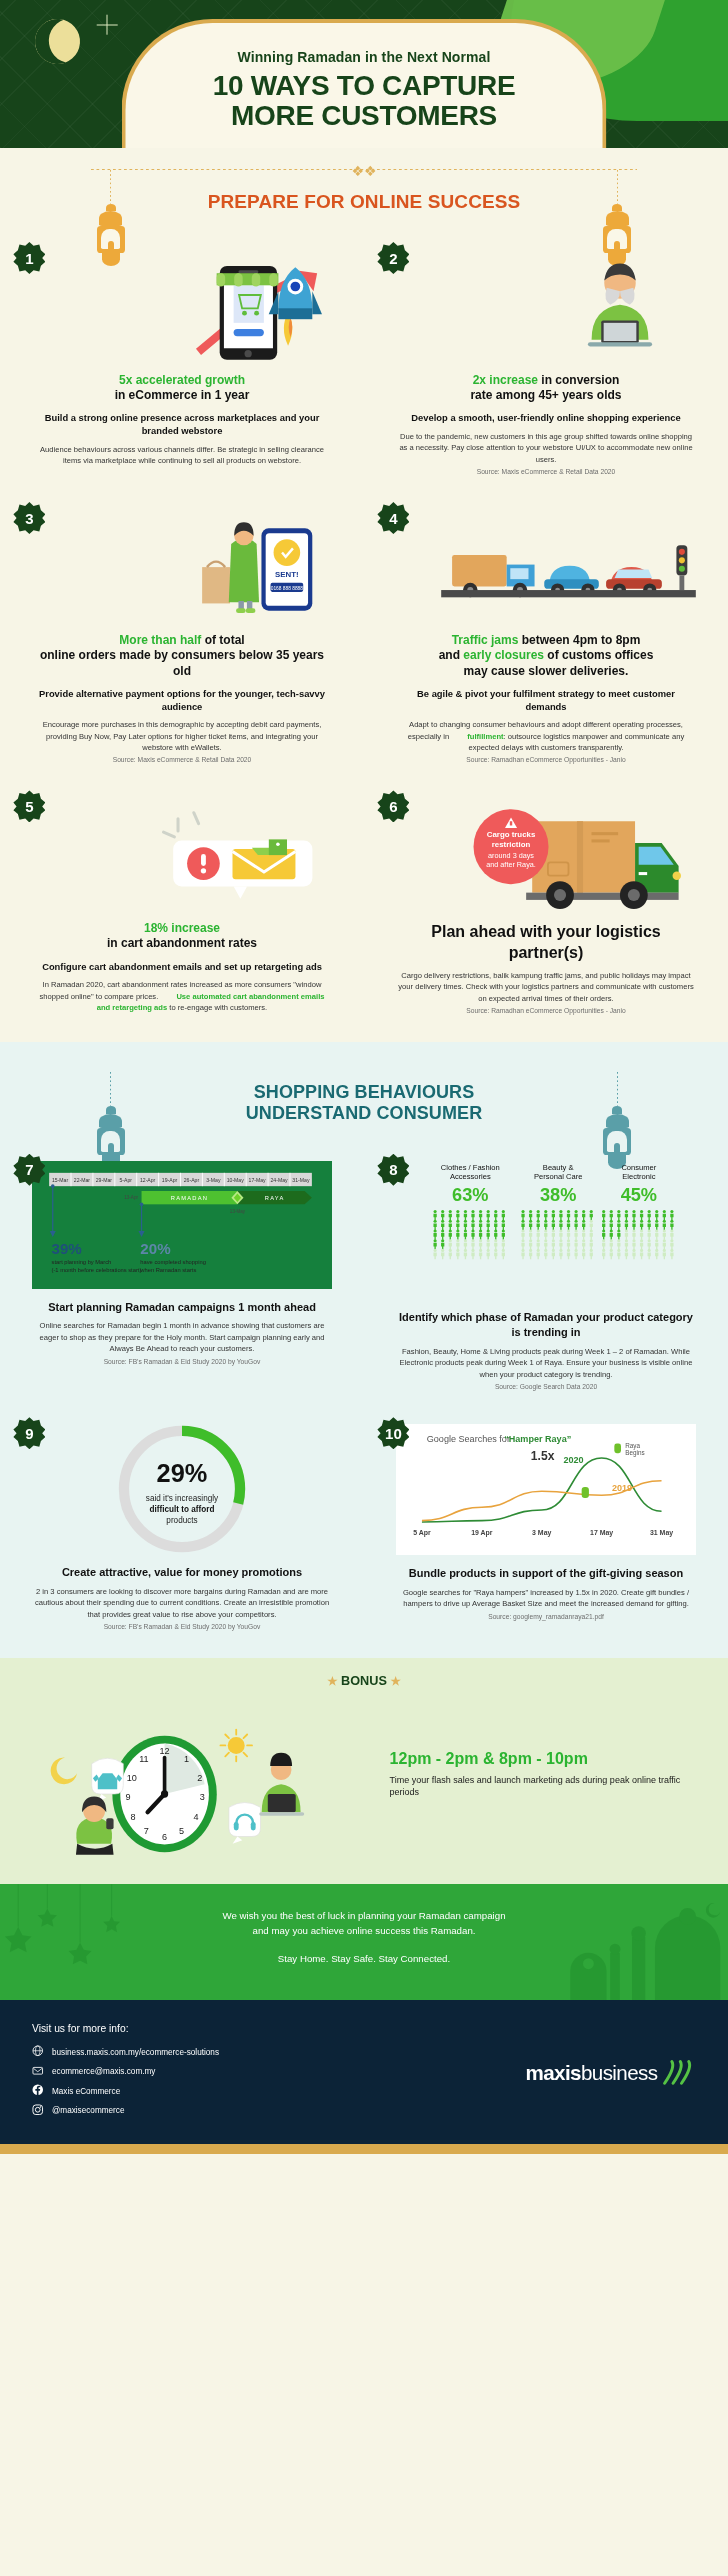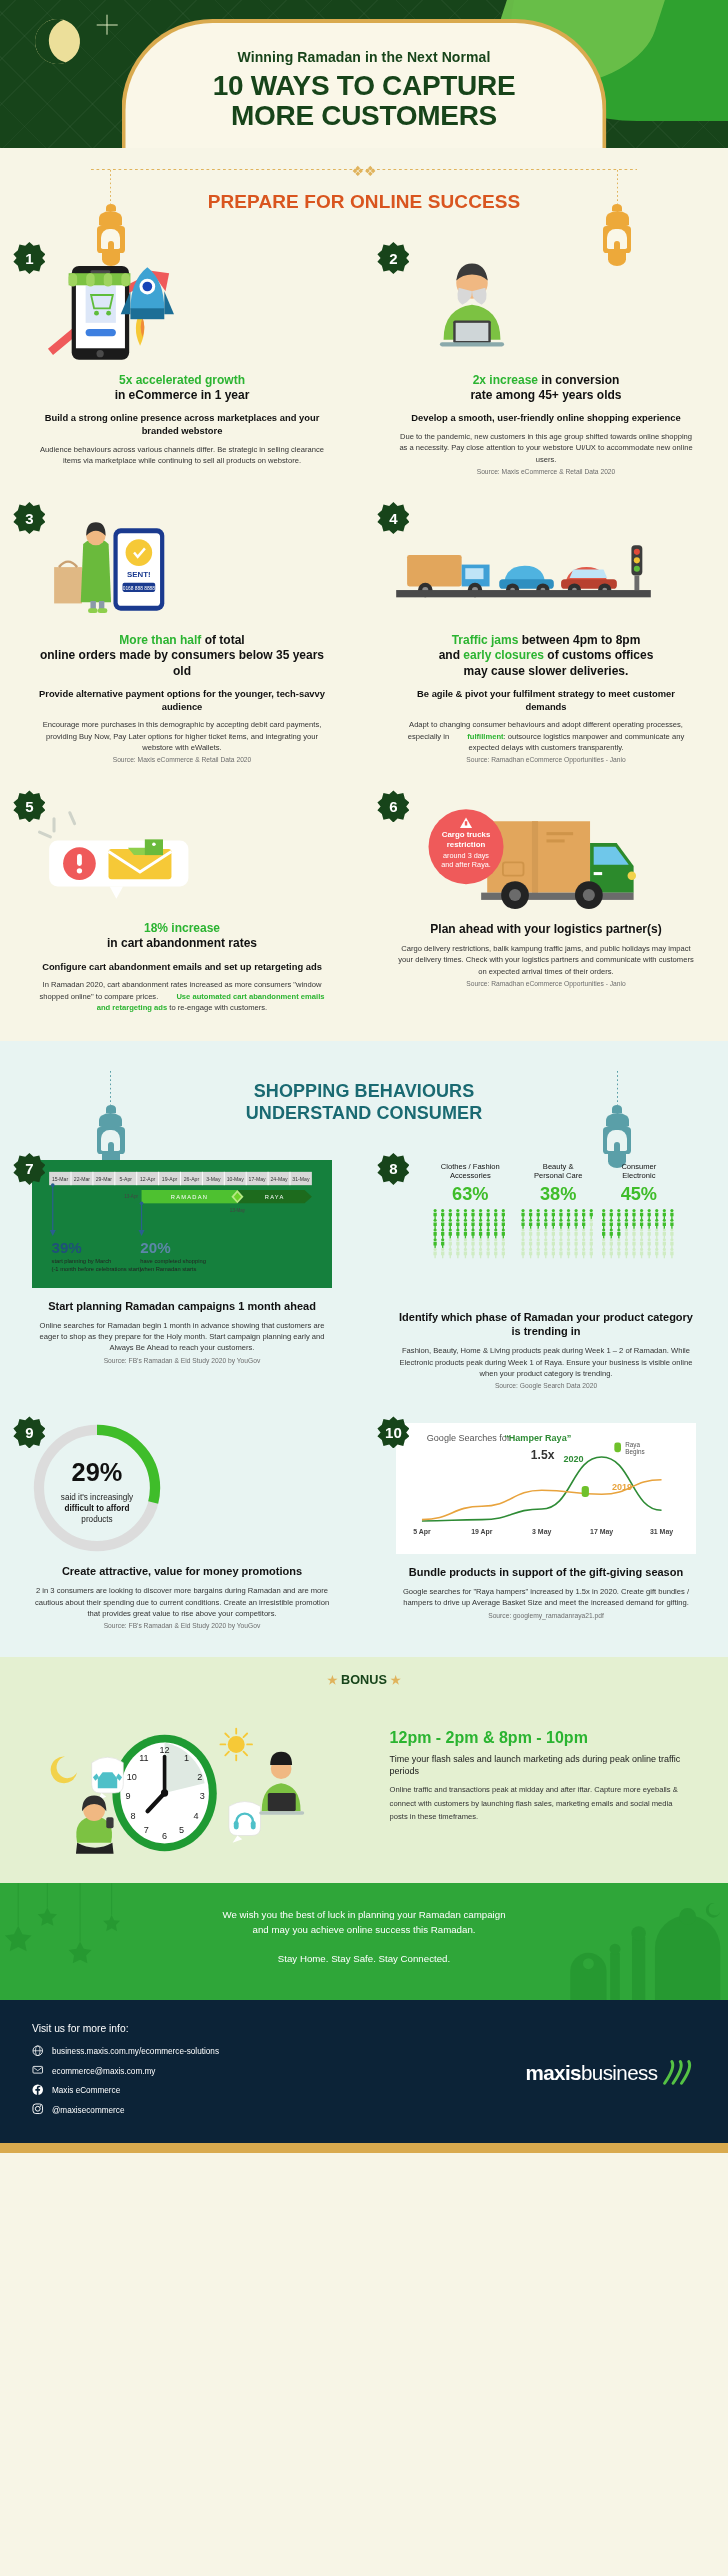--- a/index.html
+++ b/index.html
@@ -97,21 +97,21 @@
   .row{ display:flex; }
   .cell{ width:50%; position:relative; padding:18px 32px 16px; text-align:center; }
   .badge{
     position:absolute; left:13.4px; top:11px; width:32px; height:32px; background:#17441a;
     color:#fff; font-size:15px; font-weight:bold;
     display:flex; align-items:center; justify-content:center;
     clip-path: polygon(50% 0%, 63% 12%, 81% 8%, 86% 26%, 100% 38%, 90% 50%, 100% 62%,
                         86% 74%, 81% 92%, 63% 88%, 50% 100%, 37% 88%, 19% 92%, 14% 74%,
                         0% 62%, 10% 50%, 0% 38%, 14% 26%, 19% 8%, 37% 12%);
   }
-  .illus{ height:115px; display:flex; align-items:flex-end; justify-content:flex-start; margin-bottom:8.5px; }
+  .illus{ height:115px; display:flex; align-items:flex-end; justify-content:flex-end; margin-bottom:8.5px; }
   .headline{ font-size:12px; font-weight:bold; line-height:1.3; color:#111; margin-bottom:8.5px; }
   .hl-green{ color:#2bb431; }
   .subhead{ font-size:9.4px; font-weight:bold; line-height:1.35; color:#111; margin-bottom:6px; }
   .body{ font-size:7.6px; line-height:1.5; color:#333; }
   .body .em{ color:#2bb431; font-weight:bold;padding-left:16px; }
   .source{ font-size:6.7px; color:#6d6d6d; margin-top:3px; }
 
   
   svg{ display:block; }
 
@@ -390,21 +390,21 @@
               <circle cx="318" cy="172" r="10" fill="#6b6b6b"></circle>
             <circle cx="115" cy="92" r="62" fill="#ef5a5a"></circle>
             <path d="M115 44 l10 17 h-20z" fill="#fff"></path>
             <rect x="113" y="50" width="4" height="7" fill="#ef5a5a"></rect>
             <text x="115" y="76" text-anchor="middle" font-size="13" font-weight="bold" font-family="Liberation Sans, sans-serif" fill="#fff">Cargo trucks</text>
             <text x="115" y="92" text-anchor="middle" font-size="13" font-weight="bold" font-family="Liberation Sans, sans-serif" fill="#fff">restriction</text>
             <text x="115" y="110" text-anchor="middle" font-size="12" font-family="Liberation Sans, sans-serif" fill="#fff">around 3 days</text>
             <text x="115" y="126" text-anchor="middle" font-size="12" font-family="Liberation Sans, sans-serif" fill="#fff">and after Raya.</text>
           </svg>
         </div>
-        <div class="subhead" style="font-size:12px;margin-top:7px">Plan ahead with your logistics partner(s)</div>
+        <div class="subhead" style="font-size:16px;margin-top:7px">Plan ahead with your logistics partner(s)</div>
         <div class="body">Cargo delivery restrictions, balik kampung traffic jams, and public holidays may impact your delivery times. Check with your logistics partners and communicate with customers on expected arrival times of their orders.</div>
         <div class="source">Source: Ramadhan eCommerce Opportunities - Janio</div>
       </div>
     </div>
   </div>
 
   <div class="section-banner banner-teal" style="background:#e8f4f2;padding-top:24px">
     <div class="banner-inner">
       <div class="lantern left">
         <div class="lan-string"></div>
@@ -1108,21 +1108,21 @@
         <div class="subhead" style="font-size:11px">Identify which phase of Ramadan your product category is trending in</div>
         <div class="body">Fashion, Beauty, Home &amp; Living products peak during Week 1 – 2 of Ramadan. While Electronic products peak during Week 1 of Raya. Ensure your business is visible online when your product category is trending.</div>
         <div class="source">Source: Google Search Data 2020</div>
       </div>
     </div>
 
     <div class="row">
 
       <div class="cell">
         <div class="badge">9</div>
-        <div style="display:flex;margin-bottom:11px">
+        <div style="display:flex;justify-content:center;margin-bottom:11px">
           <svg width="130" height="130" viewBox="0 0 215 215">
             <circle cx="107.5" cy="107.5" r="96" fill="none" stroke="#dcdcdc" stroke-width="17"></circle>
             <circle cx="107.5" cy="107.5" r="96" fill="none" stroke="#3fbd2a" stroke-width="17" stroke-dasharray="175 428" transform="rotate(-90 107.5 107.5)"></circle>
             <text x="107.5" y="96" text-anchor="middle" font-size="42" font-weight="bold" font-family="Liberation Sans, sans-serif" fill="#111">29%</text>
             <text x="107.5" y="128" text-anchor="middle" font-size="13.5" font-family="Liberation Sans, sans-serif" fill="#222">said it's increasingly</text>
             <text x="107.5" y="146" text-anchor="middle" font-size="13.5" font-weight="bold" font-family="Liberation Sans, sans-serif" fill="#111">difficult to afford</text>
             <text x="107.5" y="164" text-anchor="middle" font-size="13.5" font-family="Liberation Sans, sans-serif" fill="#222">products</text>
           </svg>
         </div>
         <div class="subhead" style="font-size:11px">Create attractive, value for money promotions</div>
@@ -1230,21 +1230,20 @@
             <path d="M374 122 q0 -22 18 -22 q18 0 18 22z" fill="#1b1b1b"></path>
             <path d="M360 198 q0 -42 32 -46 q32 4 32 46z" fill="#7cc242"></path>
             <rect x="370" y="168" width="46" height="30" rx="3" fill="#2e2e2e"></rect>
             <rect x="356" y="198" width="74" height="6" rx="3" fill="#b9c6c2"></rect>
           </g>
         </svg>
       </div>
       <div class="bonus-right">
         <div class="bonus-h">12pm - 2pm &amp; 8pm - 10pm</div>
         <div class="bonus-sub">Time your flash sales and launch marketing ads during peak online traffic periods</div>
-        <div class="bonus-body">Online traffic and transactions peak at midday and after iftar. Capture more eyeballs &amp; connect with customers by launching flash sales, marketing emails and social media posts in these timeframes.</div>
       </div>
     </div>
   </div>
 
   <div class="wish">
     <svg class="wstars" width="182" height="140" viewBox="0 0 300 230">
       <g stroke="#1f8f2b" stroke-width="1.5">
         <line x1="30" y1="0" x2="30" y2="70"></line>
           <line x1="78" y1="0" x2="78" y2="40"></line>
         <line x1="132" y1="0" x2="132" y2="96"></line>

